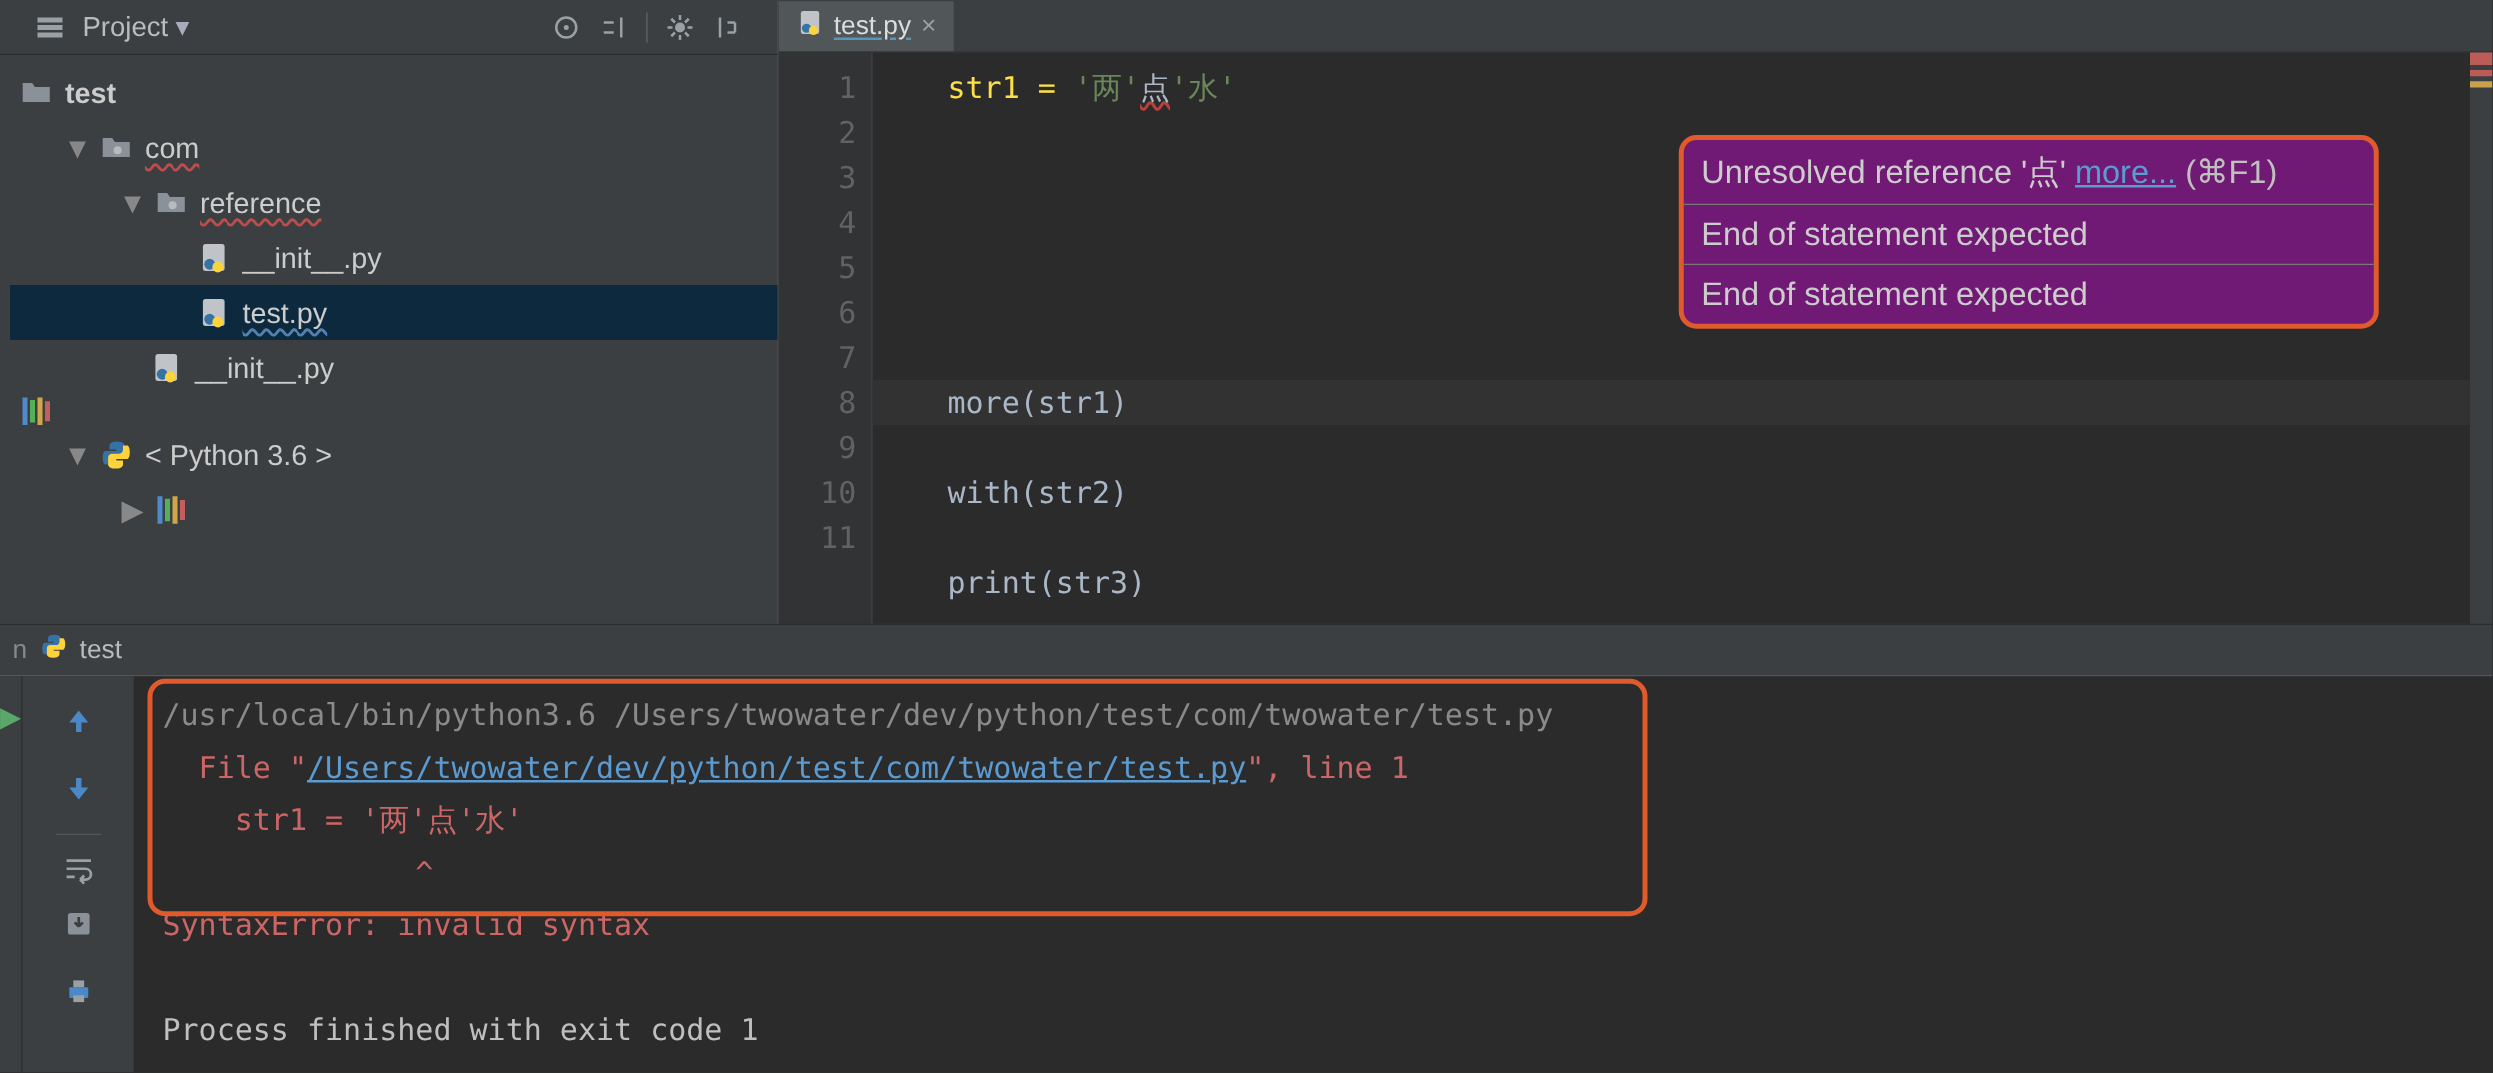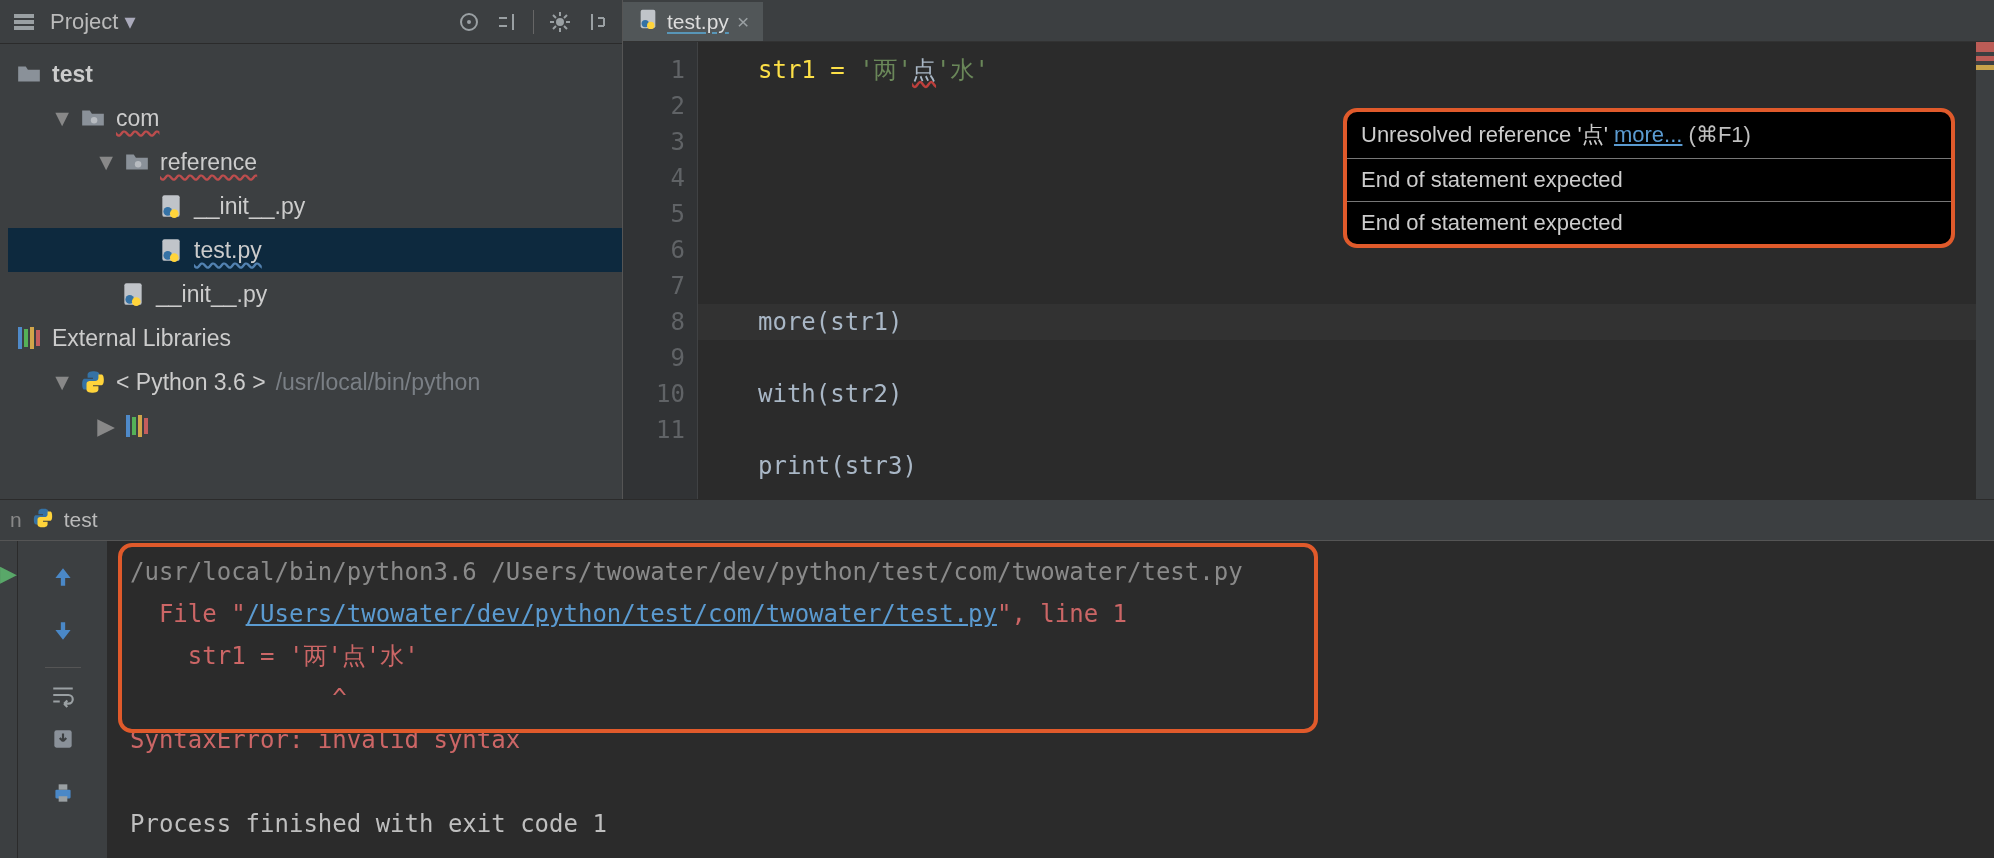--- a/index.html
+++ b/index.html
@@ -2,21 +2,21 @@
 <html><head>
 <meta charset="utf-8">
 <style>
   * { margin:0; padding:0; box-sizing:border-box; }
   html,body { width:1994px; height:858px; font-family:"Helvetica Neue",Arial,sans-serif; font-size:22px; color:#bbbbbb; background:#2b2b2b; overflow:hidden;}
   .root { display:flex; flex-direction:column; width:100%; height:100%; }
   
   .top { flex:0 0 500px; display:flex; background:#3c3f41; border-bottom:1px solid #2b2b2b; }
   
   .project { flex:0 0 623px; display:flex; flex-direction:column; background:#3c3f41; border-right:1px solid #555;}
-  .proj-header{ display:flex; align-items:center; gap:14px; height:44px; padding:0 12px; border-bottom:1px solid #2b2b2b;}
+  .proj-header{ display:flex; align-items:center; gap:14px; height:44px; padding:0 28px; border-bottom:1px solid #2b2b2b;}
   .proj-header .title{display:flex; align-items:center; gap:6px;}
   .proj-header .spacer{flex:1;}
   .proj-header .icon{width:24px; height:24px; display:flex; align-items:center; justify-content:center; fill:#aab; color:#aab;}
   .tree{padding:8px 0 8px 8px; font-size:23px; line-height:44px;}
   .row{display:flex; align-items:center; gap:10px; white-space:nowrap; padding:0 8px;}
   .row.selected{background:#0d293e;}
   .row .arrow{width:16px; display:inline-flex; justify-content:center; color:#888;}
   .row .folder, .row .pyfile, .row .pylogo, .row .lib {width:26px; height:26px; display:inline-flex; align-items:center; justify-content:center;}
   .row .name{color:#ccc;}
   .row .name.bold{font-weight:600;}
@@ -39,21 +39,21 @@
   .code-area{flex:1; display:flex; font-family:Menlo,Consolas,monospace; font-size:24px; line-height:36px; position:relative;}
   .gutter{width:75px; text-align:right; color:#606366; padding:10px 12px 0 0; background:#313335; border-right:1px solid #404244;}
   .code{flex:1; padding:10px 0 0 60px; position:relative; color:#a9b7c6;}
   .code .kw{color:#fde047;}
   .code .str{color:#6a8759;}
   .code .fn{color:#a9b7c6;}
   .code .wavy-err{text-decoration:underline wavy #bc3f3c; text-underline-offset:3px;}
   .highlight-line{position:absolute; left:0; right:0; height:36px; background:#323232; z-index:0;}
   .code pre{position:relative; z-index:1;}
   
-  .tooltip{position:absolute; top:108px; left:720px; width:612px; background:#000000; border:4px solid #e05a2b; border-radius:14px; z-index:5; color:#ccc; font-size:22px;}
+  .tooltip{position:absolute; top:108px; left:720px; width:560px; background:#701a75; border:4px solid #e05a2b; border-radius:14px; z-index:5; color:#ccc; font-size:26px;}
   .tooltip .trow{padding:8px 14px;}
   .tooltip .trow + .trow{border-top:1px solid #777;}
   .tooltip a{color:#5b9bd1; text-decoration:underline;}
   .tooltip .shortcut{color:#c0c0c0;}
   
   .strip{width:18px; background:#3c3f41;}
   .strip .mark{height:5px; background:#bc5c56; margin-top:4px;}
   
   .console{flex:1; display:flex; background:#2b2b2b; border-top:1px solid #555;}
   .run-header{display:flex; align-items:center; gap:10px; height:40px; padding:0 10px; background:#3c3f41; font-size:21px; color:#bbb;}
@@ -174,32 +174,30 @@
             </span>
           <span class="name">__init__.py</span>
         </div>
         <div class="row ind0">
           <span class="lib">
               <span style="background:#4f8ac9;height:22px;"></span>
               <span style="background:#55b158;height:18px;"></span>
               <span style="background:#d1a54a;height:22px;"></span>
               <span style="background:#c45d5d;height:16px;"></span>
             </span>
-          <span class="name">External Libraries</span>
         </div>
         <div class="row ind1">
           <span class="arrow">▼</span>
           <span class="pylogo">
               <svg viewBox="0 0 24 24">
                 <path fill="#3572A5" d="M12 2c-5 0-5 3-5 3v3h5v1H4s-2 0-2 5 2 5 2 5h3v-3s0-3 3-3h5s3 0 3-3V5s0-3-5-3h-1z"></path>
                 <path fill="#FFD43B" d="M12 22c5 0 5-3 5-3v-3h-5v-1h8s2 0 2-5-2-5-2-5h-3v3s0 3-3 3H9s-3 0-3 3v5s0 3 5 3h1z"></path>
               </svg>
             </span>
           <span class="name">&lt; Python 3.6 &gt;</span>
-          <span class="path">/usr/local/bin/python</span>
         </div>
         <div class="row ind2">
           <span class="arrow">▶</span>
           <span class="lib">
               <span style="background:#4f8ac9;height:22px;"></span>
               <span style="background:#55b158;height:18px;"></span>
               <span style="background:#d1a54a;height:22px;"></span>
               <span style="background:#c45d5d;height:16px;"></span>
             </span>
         </div>

